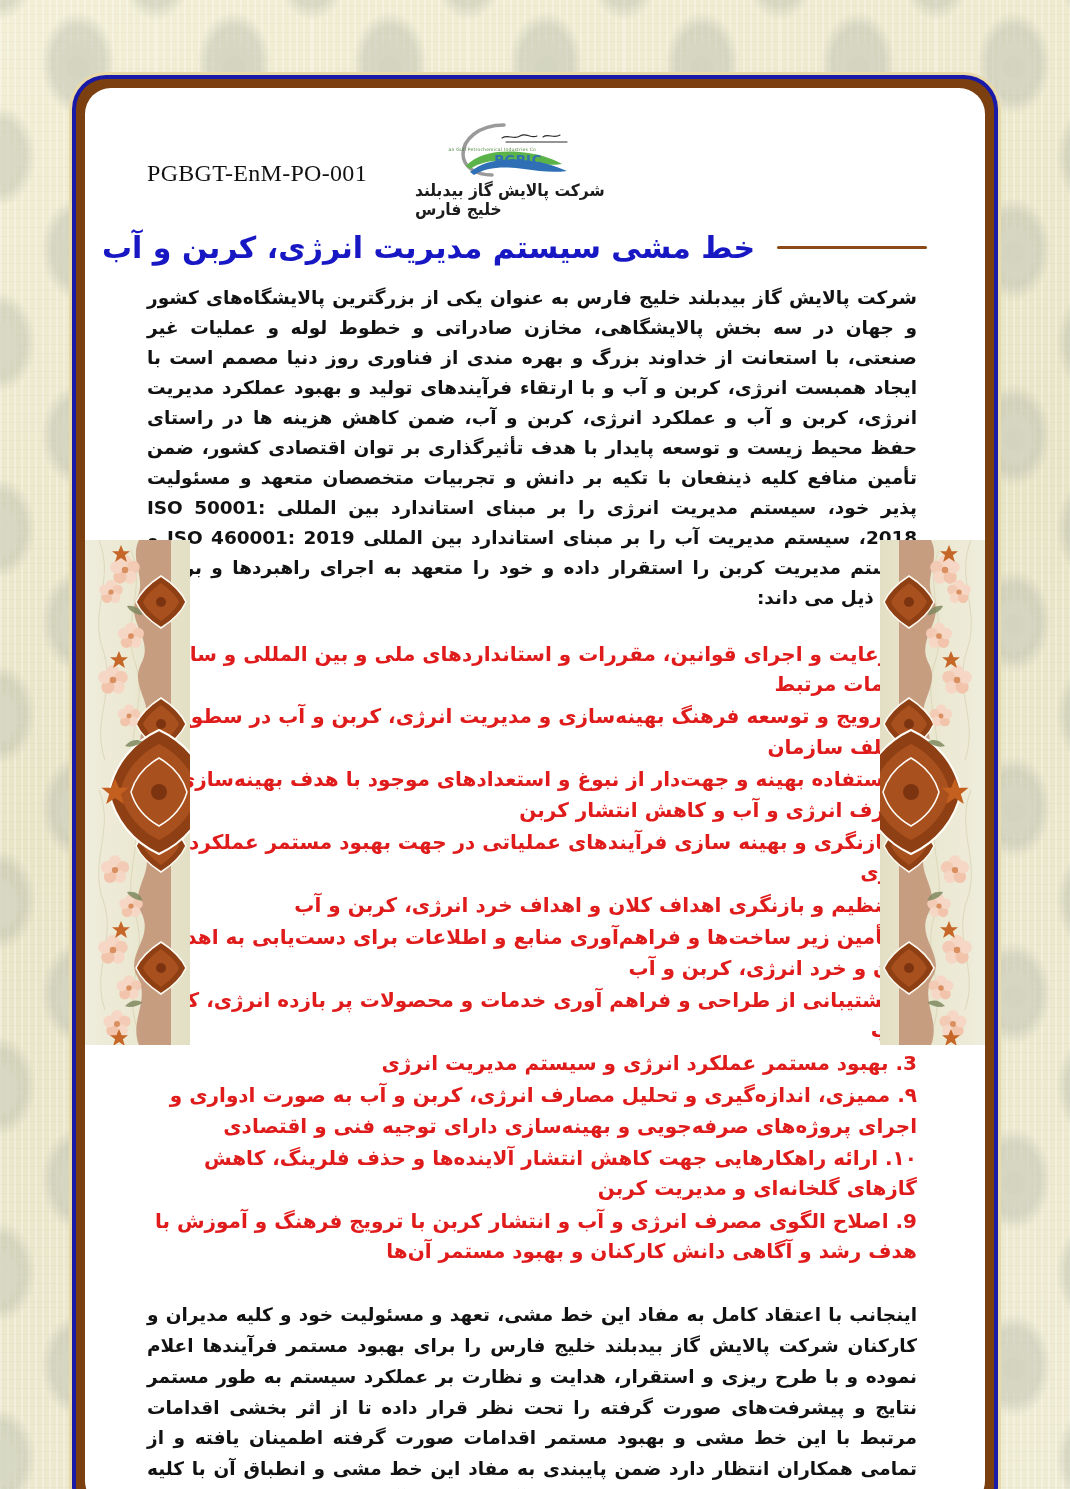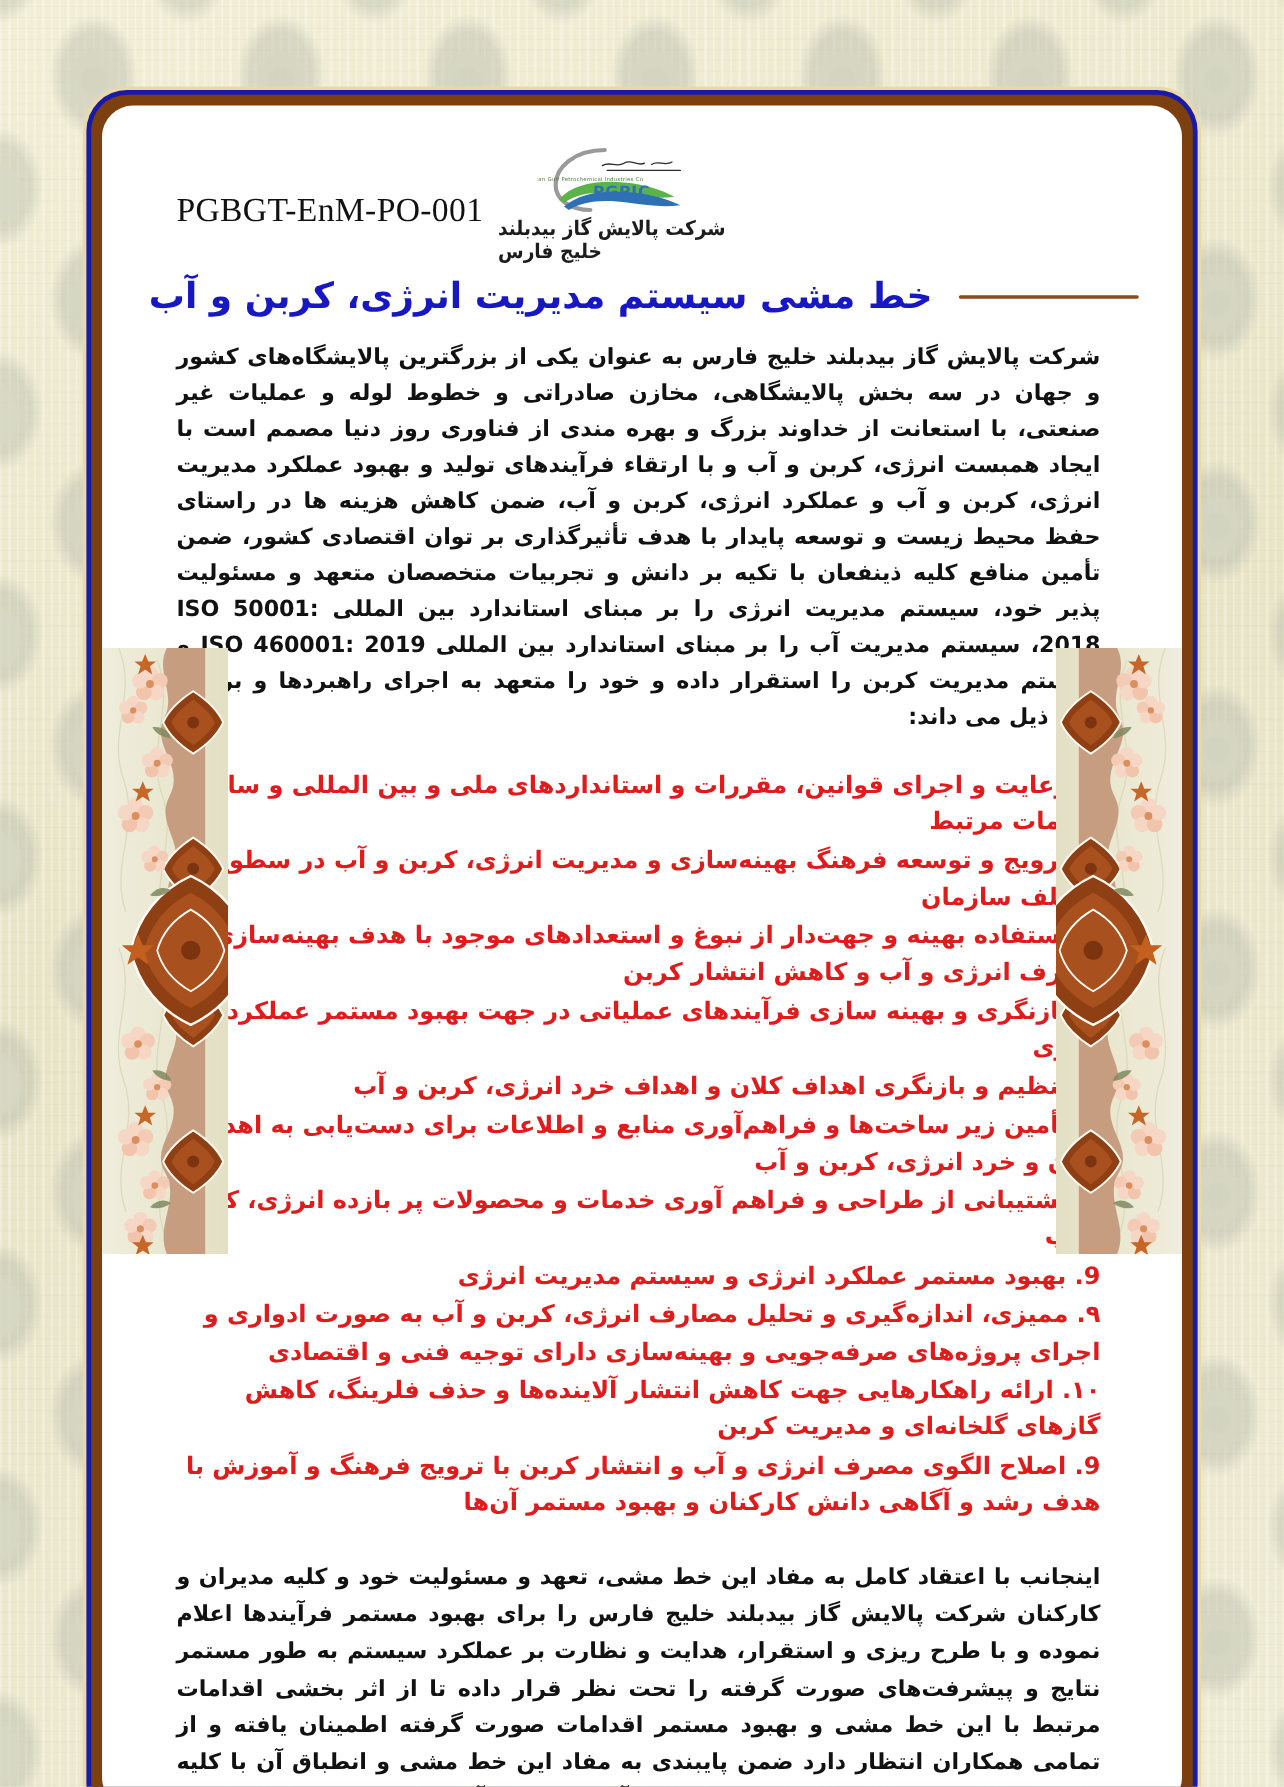--- a/index.html
+++ b/index.html
@@ -93,21 +93,21 @@
     position: relative;
     height: 120px;
     padding: 34px 40px 0 40px;
     z-index: 4;
   }
   .doc-code {
     position: absolute;
     left: 62px;
     top: 72px;
     font-family: "Liberation Serif", "DejaVu Serif", serif;
-    font-size: 28px;
+    font-size: 24px;
     color: #111;
     letter-spacing: .3px;
     direction: ltr;
   }
   .logo-block {
     position: absolute;
     right: 355px;
     top: 30px;
     width: 215px;
     text-align: left;
@@ -122,21 +122,21 @@
     transform: scaleY(1.08);
   }
 
   
   .title-row {
     position: relative;
     display: flex;
     align-items: center;
     justify-content: flex-start;
     gap: 22px;
-    padding: 0 36px 0 58px;
+    padding: 0 58px 0 58px;
     margin-top: 22px;
     z-index: 4;
   }
   .doc-title {
     font-size: 30px;
     font-weight: 800;
     color: #1717c4;
     white-space: nowrap;
     letter-spacing: -.3px;
   }
@@ -383,21 +383,21 @@
         <p class="intro">شرکت پالایش گاز بیدبلند خلیج فارس به عنوان یکی از بزرگترین پالایشگاه‌های کشور و جهان در سه بخش پالایشگاهی، مخازن صادراتی و خطوط لوله و عملیات غیر صنعتی، با استعانت از خداوند بزرگ و بهره مندی از فناوری روز دنیا مصمم است با ایجاد همبست انرژی، کربن و آب و با ارتقاء فرآیندهای تولید و بهبود عملکرد مدیریت انرژی، کربن و آب و عملکرد انرژی، کربن و آب، ضمن کاهش هزینه ها در راستای حفظ محیط زیست و توسعه پایدار با هدف تأثیرگذاری بر توان اقتصادی کشور، ضمن تأمین منافع کلیه ذینفعان با تکیه بر دانش و تجربیات متخصصان متعهد و مسئولیت پذیر خود، سیستم مدیریت انرژی را بر مبنای استاندارد بین المللی ISO 50001: 2018، سیستم مدیریت آب را بر مبنای استاندارد بین المللی ISO 460001: 2019 و سیستم مدیریت کربن را استقرار داده و خود را متعهد به اجرای راهبردها و برنامه های ذیل می داند:</p>
 
         <ol class="policy-list">
           <li>۱. رعایت و اجرای قوانین، مقررات و استانداردهای ملی و بین المللی و سایر الزامات مرتبط</li>
           <li>۲. ترویج و توسعه فرهنگ بهینه‌سازی و مدیریت انرژی، کربن و آب در سطوح مختلف سازمان</li>
           <li>۳. استفاده بهینه و جهت‌دار از نبوغ و استعدادهای موجود با هدف بهینه‌سازی مصرف انرژی و آب و کاهش انتشار کربن</li>
           <li>۴. بازنگری و بهینه سازی فرآیندهای عملیاتی در جهت بهبود مستمر عملکرد انرژی</li>
           <li>۵. تنظیم و بازنگری اهداف کلان و اهداف خرد انرژی، کربن و آب</li>
           <li>۶. تأمین زیر ساخت‌ها و فراهم‌آوری منابع و اطلاعات برای دست‌یابی به اهداف کلان و خرد انرژی، کربن و آب</li>
           <li>۷. پشتیبانی از طراحی و فراهم آوری خدمات و محصولات پر بازده انرژی، کربن و آب</li>
-          <li>9. بهبود مستمر عملکرد انرژی و سیستم مدیریت انرژی</li>
+          <li>3. بهبود مستمر عملکرد انرژی و سیستم مدیریت انرژی</li>
           <li>۹. ممیزی، اندازه‌گیری و تحلیل مصارف انرژی، کربن و آب به صورت ادواری و اجرای پروژه‌های صرفه‌جویی و بهینه‌سازی دارای توجیه فنی و اقتصادی</li>
           <li>۱۰. ارائه راهکارهایی جهت کاهش انتشار آلاینده‌ها و حذف فلرینگ، کاهش گازهای گلخانه‌ای و مدیریت کربن</li>
           <li>9. اصلاح الگوی مصرف انرژی و آب و انتشار کربن با ترویج فرهنگ و آموزش با هدف رشد و آگاهی دانش کارکنان و بهبود مستمر آن‌ها</li>
         </ol>
 
         <p class="closing">اینجانب با اعتقاد کامل به مفاد این خط مشی، تعهد و مسئولیت خود و کلیه مدیران و کارکنان شرکت پالایش گاز بیدبلند خلیج فارس را برای بهبود مستمر فرآیندها اعلام نموده و با طرح ریزی و استقرار، هدایت و نظارت بر عملکرد سیستم به طور مستمر نتایج و پیشرفت‌های صورت گرفته را تحت نظر قرار داده تا از اثر بخشی اقدامات مرتبط با این خط مشی و بهبود مستمر اقدامات صورت گرفته اطمینان یافته و از تمامی همکاران انتظار دارد ضمن پایبندی به مفاد این خط مشی و انطباق آن با کلیه الزامات قانونی با جدیت زمینه دستیابی به آن را فراهم آورند. این سند به صورت دو سالیانه بازبینی و بروزرسانی خواهد شد.</p>
 
       </div>
     </div>
   </div>

